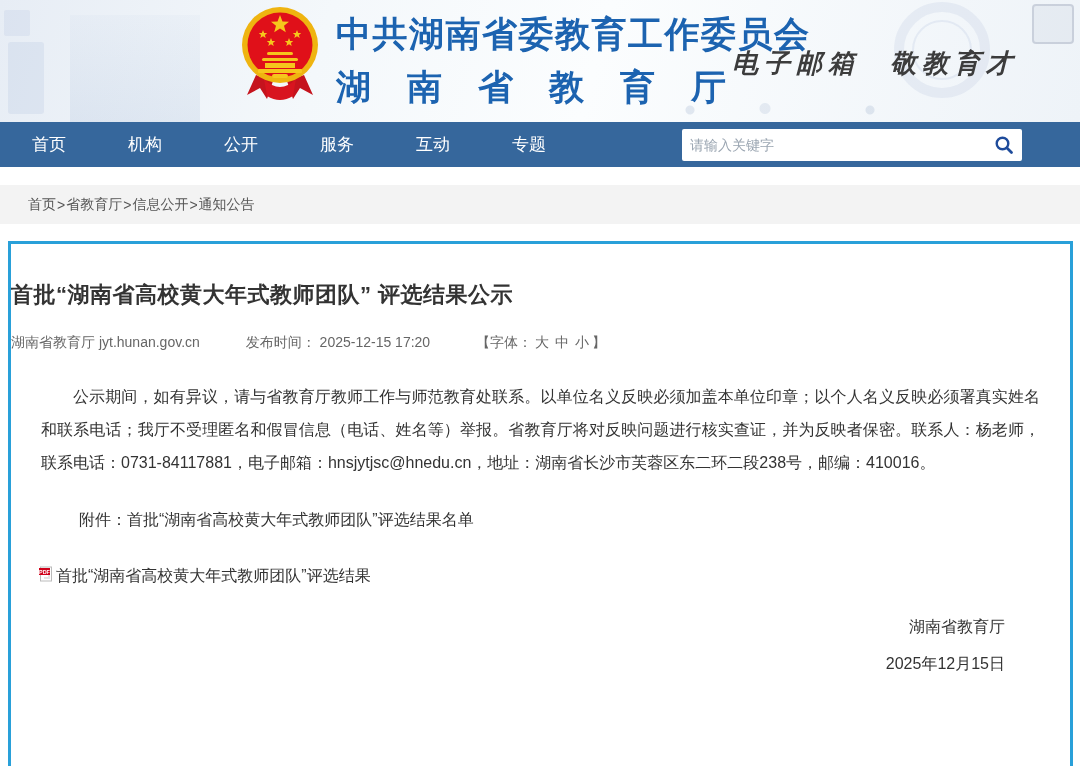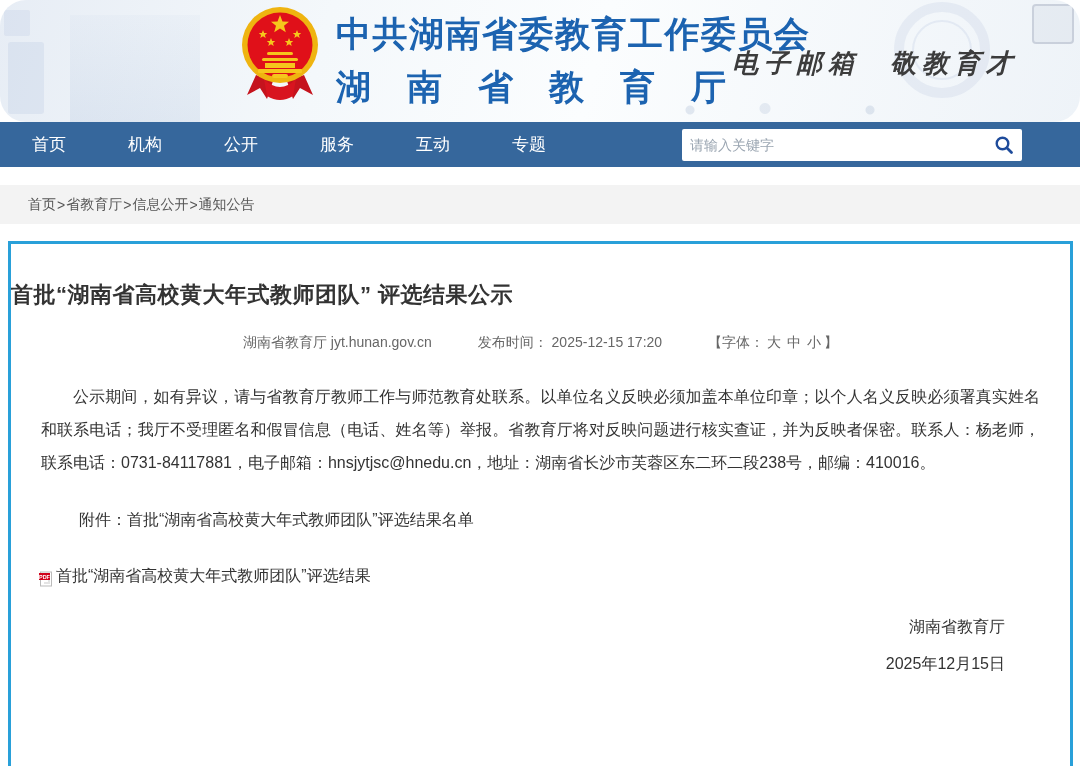--- a/index.html
+++ b/index.html
@@ -1,21 +1,21 @@
 <!DOCTYPE html>
 <html><head>
 <meta charset="utf-8">
 <style>
   * { margin:0; padding:0; box-sizing:border-box; }
   html, body { width:1080px; height:766px; overflow:hidden; background:#fff;
     font-family:"Liberation Sans", sans-serif; }
 
   
   .header { position:relative; width:1080px; height:122px; overflow:hidden;
-    background:linear-gradient(105deg,#e7edf5 0%,#f4f8fb 30%,#fbfdfe 55%,#eef3f8 100%);border-radius:26px; }
+    background:linear-gradient(105deg,#e7edf5 0%,#f4f8fb 30%,#fbfdfe 55%,#eef3f8 100%); }
   .wm-left { position:absolute; left:8px; top:42px; width:36px; height:72px;
     background:rgba(120,150,200,0.12); border-radius:3px; }
   .wm-left2 { position:absolute; left:4px; top:10px; width:26px; height:26px;
     background:rgba(120,150,200,0.10); border-radius:2px; }
   .wm-building { position:absolute; left:70px; top:15px; width:130px; height:107px;
     background:linear-gradient(to bottom, rgba(150,175,210,0.05), rgba(150,175,210,0.18)); }
   .wm-seal { position:absolute; right:90px; top:2px; width:96px; height:96px;
     border:10px solid rgba(50,90,160,0.07); border-radius:50%; }
   .wm-seal-inner { position:absolute; left:8px; top:8px; width:60px; height:60px;
     border:2px solid rgba(50,90,160,0.08); border-radius:50%; }
@@ -53,31 +53,31 @@
   .crumb-bar { margin-top:18px; width:1080px; height:39px; background:#f3f3f3;
     display:flex; align-items:center; padding-left:28px; font-size:14px; color:#555; }
   .crumb-link { cursor:pointer; }
   .crumb-sep { margin:0 1px; }
 
   
   .content-box { margin:17px 7px 0 8px; border:3px solid #29a0d9; background:#fff;
     height:560px; padding-bottom:20px; }
   .article-title { margin-top:36px; text-align:left; font-size:22px; font-weight:bold;
     color:#333; letter-spacing:0.5px; }
-  .meta { margin-top:24px; text-align:center; font-size:14px; color:#666; }
+  .meta { margin-top:24px; font-size:14px; color:#666; }
   .meta .seg { display:inline-block; }
   .meta .seg + .seg { margin-left:42px; }
   .font-ctl { cursor:pointer; margin:0 3px; }
   .body-text { margin-top:28px; padding:0 30px; font-size:16px; color:#333;
     line-height:33px; text-align:justify; }
   .body-text p { text-indent:2em; }
   .attachment-line { margin-top:24px; padding:0 36px; font-size:16px; color:#333;
     text-indent:2em; line-height:33px; }
   .pdf-line { margin-top:30px; padding-left:27px; font-size:16px; color:#333;
-    display:flex; align-items:flex-end; }
+    display:flex; align-items:flex-start; }
   .pdf-link { cursor:pointer; }
   .pdf-icon { width:16px; height:16px; margin-right:2px; flex:0 0 auto; }
   .signature { margin-top:30px; padding-right:65px; text-align:right; font-size:16px; color:#333; }
   .signature .sig-date { margin-top:16px; }
 </style>
 </head>
 <body>
 
 <div class="header">
   <div class="wm-left2"></div>

